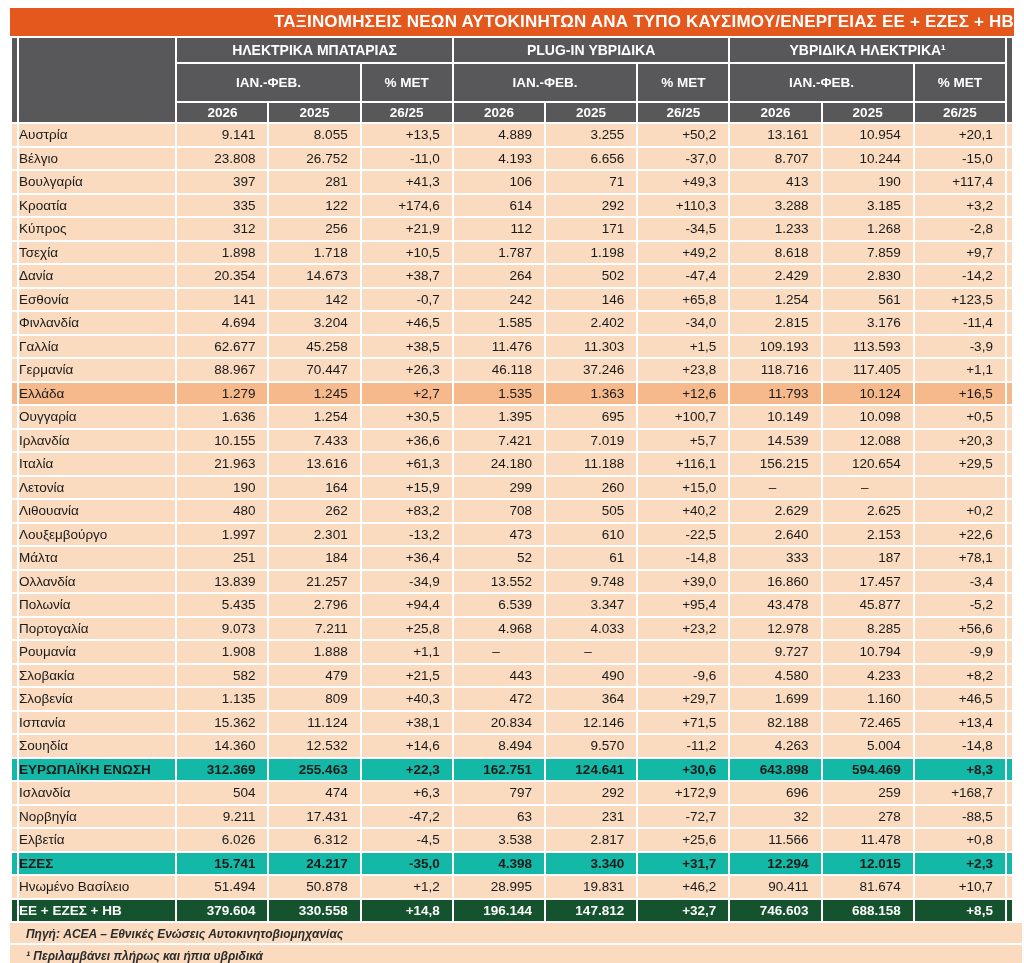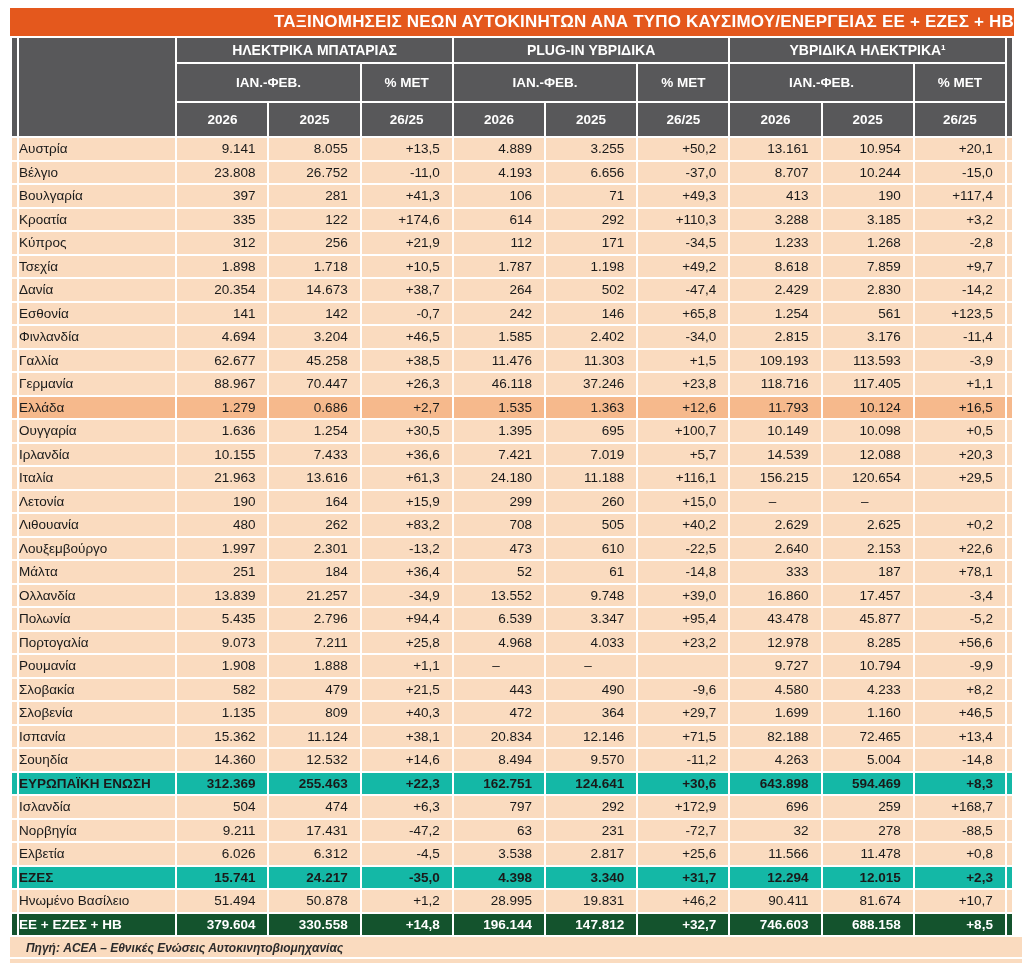--- a/index.html
+++ b/index.html
@@ -22,21 +22,21 @@
   col.data { width:90px; }
 
   th, td {
     font-size:13.5px; color:#1a1a1a;
     white-space:nowrap; overflow:hidden;
     padding:0; vertical-align:middle;
   }
   thead th, thead td { background:#58585A; color:#fff; font-weight:bold; text-align:center; }
   thead th.group-name { height:24px; font-size:14px; }
   thead th.period, thead th.pct { height:37px; }
-  thead th.year, thead th.ratio { height:33px; }
+  thead th.year, thead th.ratio { height:19px; }
 
   tbody td { height:21.5px; }
   td.label { text-align:left; }
   td.num { text-align:right; padding-right:12px; }
   td.num.dash { text-align:center; padding-right:6px; }
 
   tr.normal td    { background:#FADBBF; }
   tr.highlight td { background:#F6B98C; }
   tr.subtotal td  { background:#14b8a6; font-weight:bold; }
   tr.total td     { background:#14532d; color:#fff; font-weight:bold; }
@@ -253,21 +253,21 @@
           <td class="num">+23,8</td>
           <td class="num">118.716</td>
           <td class="num">117.405</td>
           <td class="num">+1,1</td>
           <td class="edge"></td>
         </tr>
         <tr class="highlight">
           <td class="edge"></td>
           <td class="label">Ελλάδα</td>
           <td class="num">1.279</td>
-          <td class="num">0.686</td>
+          <td class="num">1.245</td>
           <td class="num">+2,7</td>
           <td class="num">1.535</td>
           <td class="num">1.363</td>
           <td class="num">+12,6</td>
           <td class="num">11.793</td>
           <td class="num">10.124</td>
           <td class="num">+16,5</td>
           <td class="edge"></td>
         </tr>
         <tr class="normal">

